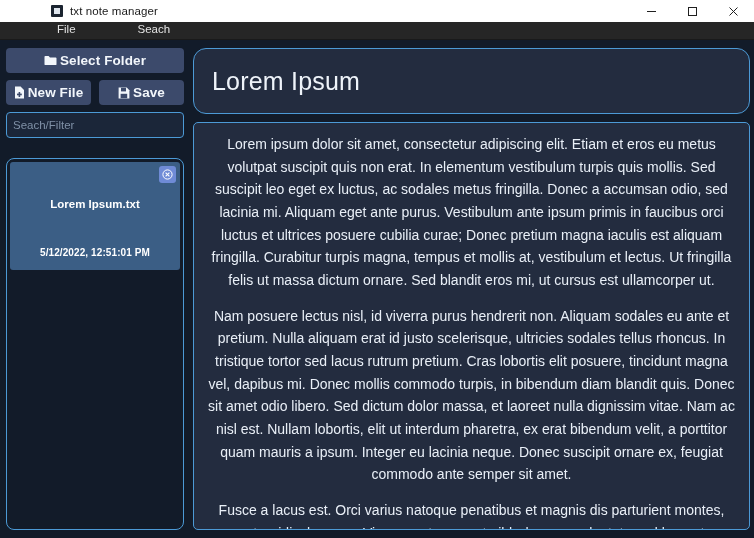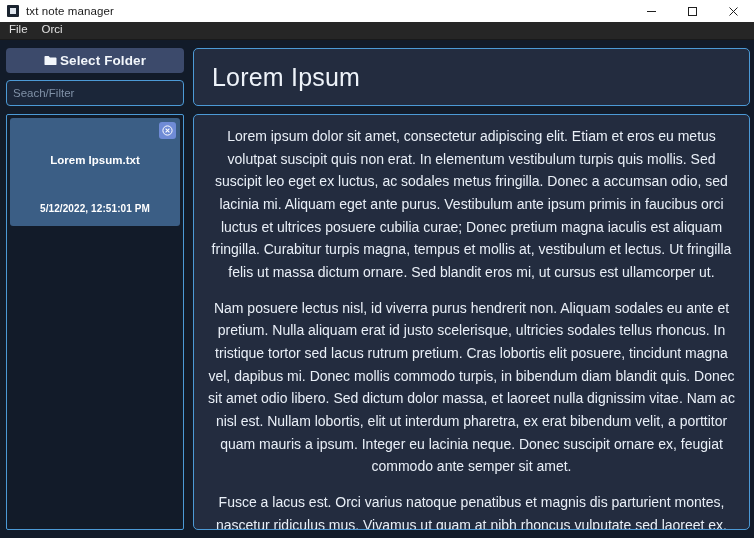--- a/index.html
+++ b/index.html
@@ -22,20 +22,21 @@
     background: #ffffff;
     display: flex;
     align-items: center;
     position: relative;
   }
   .titlebar-left {
     display: flex;
     align-items: center;
     gap: 7px;
     padding-left: 7px;
+    margin-left: 44px;
   }
   .app-icon {
     width: 12px; height: 12px;
     background: #1b2430;
     display: flex; align-items: center; justify-content: center;
     border-radius: 1px;
   }
   .app-icon i {
     display:block;
     width: 6px; height: 6px;
@@ -71,20 +72,21 @@
     gap: 2px;
     padding-left: 5px;
     border-bottom: 1px solid #1a1a1a;
   }
   .menu-item {
     font-size: 11.5px;
     color: #e3e3e3;
     padding: 1px 8px 2px 4px;
     line-height: 1;
     white-space: nowrap;
+    margin-left: 48px;
   }
 
   
   .app {
     height: 498px;
     background: #121b29;
     display: flex;
     padding: 8px 4px 8px 6px;
     gap: 9px;
   }
@@ -124,24 +126,24 @@
     border: 1px solid #4c9ad6;
     color: #cfe0f0;
     font-family: inherit;
     font-size: 11.5px;
     padding: 0 6px;
     outline: none;
   }
   .search-input::placeholder { color: #7f90a6; }
 
   .file-list {
-    margin-top: 1px;
+    margin-top: 13px;
     flex: 1;
     border: 1px solid #4c9ad6;
-    border-radius: 2px;
+    border-radius: 8px;
     background: #121b29;
     padding: 3px;
     overflow: hidden;
     display: flex;
     flex-direction: column;
     gap: 3px;
   }
   .file-card {
     position: relative;
     height: 108px;
@@ -184,24 +186,24 @@
 
   
   .main {
     flex: 1;
     display: flex;
     flex-direction: column;
     gap: 8px;
     min-width: 0;
   }
   .title-box {
-    height: 58px;
+    height: 66px;
     flex: none;
     border: 1px solid #4c9ad6;
-    border-radius: 5px;
+    border-radius: 13px;
     background: #232c3f;
     display: flex;
     align-items: center;
     padding: 0 18px;
   }
   .doc-title {
     font-size: 25px;
     color: #eef3f9;
     font-weight: 400;
     letter-spacing: .2px;
@@ -248,36 +250,58 @@
       <svg width="11" height="11" viewBox="0 0 11 11">
           <line x1="1.5" y1="1.5" x2="9.5" y2="9.5" stroke="#202020" stroke-width="1"></line>
           <line x1="9.5" y1="1.5" x2="1.5" y2="9.5" stroke="#202020" stroke-width="1"></line>
         </svg>
     </div>
   </div>
 </div>
 
 <div class="menubar">
   <div class="menu-item">File</div>
-  <div class="menu-item">Orci</div>
+  <div class="menu-item">Seach</div>
 </div>
 
 <div class="app">
 
   <div class="sidebar">
 
     <button class="btn">
       <span>
         <svg width="13" height="11" viewBox="0 0 13 11">
           <path d="M0.5 1.8 A0.9 0.9 0 0 1 1.4 0.9 H4.6 L6 2.4 H11.6 A0.9 0.9 0 0 1 12.5 3.3 V9.2 A0.9 0.9 0 0 1 11.6 10.1 H1.4 A0.9 0.9 0 0 1 0.5 9.2 Z" fill="#f2f6fb"></path>
         </svg>
       </span>
       <span>Select Folder</span>
     </button>
 
+    <div class="btn-row">
+      <button class="btn">
+        <span>
+          <svg width="11" height="13" viewBox="0 0 11 13">
+            <path d="M1 0.6 H6.6 L10 4 V12.4 H1 Z" fill="#f2f6fb"></path>
+            <rect x="4.6" y="6" width="1.6" height="5" fill="#3c4a6b"></rect>
+            <rect x="3" y="7.6" width="4.8" height="1.7" fill="#3c4a6b"></rect>
+          </svg>
+        </span>
+        <span>New File</span>
+      </button>
+      <button class="btn">
+        <span>
+          <svg width="12" height="12" viewBox="0 0 12 12">
+            <path d="M0.6 0.6 H8.8 L11.4 3.2 V11.4 H0.6 Z" fill="#f2f6fb"></path>
+            <rect x="3" y="0.8" width="5" height="3.6" fill="#3c4a6b"></rect>
+            <rect x="2.6" y="6.8" width="6.6" height="4.4" fill="#3c4a6b"></rect>
+          </svg>
+        </span>
+        <span>Save</span>
+      </button>
+    </div>
 
     <input class="search-input" type="text" placeholder="Seach/Filter" style="">
 
     <div class="file-list">
 
       <div class="file-card selected">
         <div class="card-close">
           <svg width="11" height="11" viewBox="0 0 11 11">
             <circle cx="5.5" cy="5.5" r="4.6" fill="none" stroke="#ffffff" stroke-width="1"></circle>
             <line x1="3.6" y1="3.6" x2="7.4" y2="7.4" stroke="#ffffff" stroke-width="1.1"></line>

